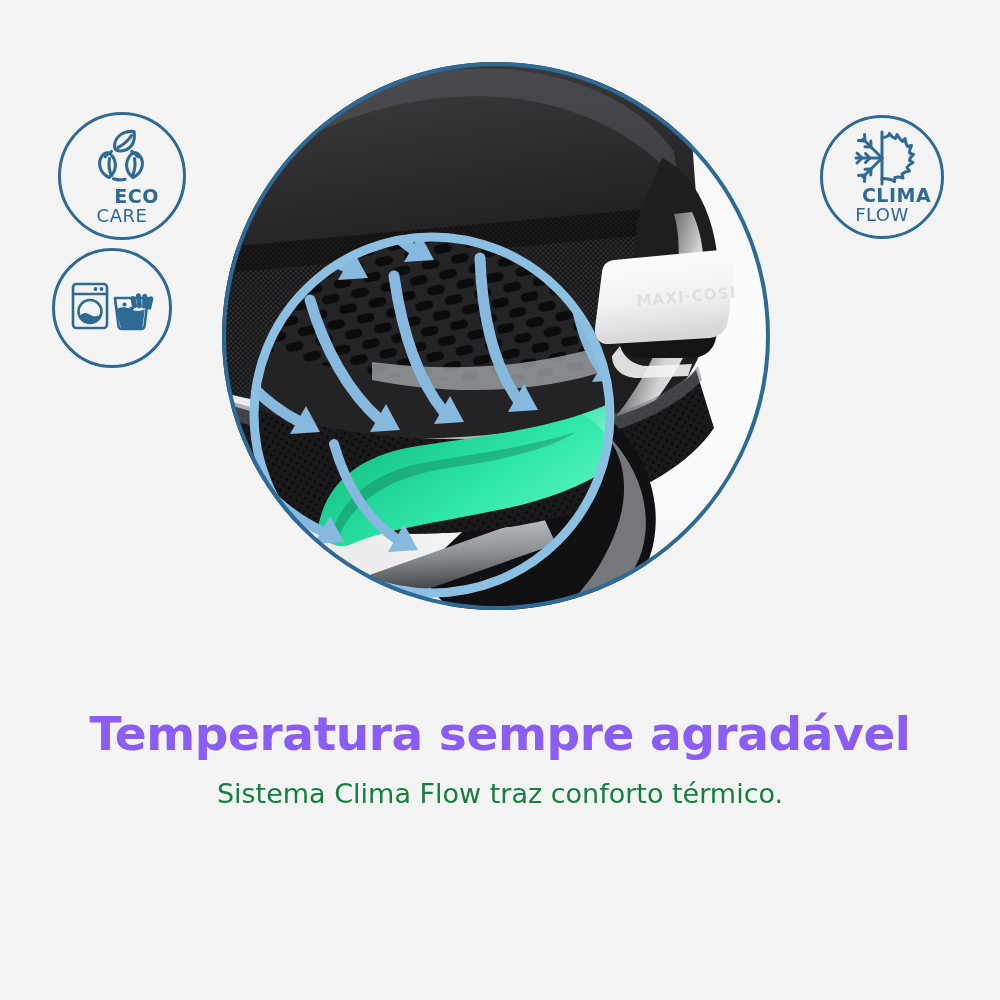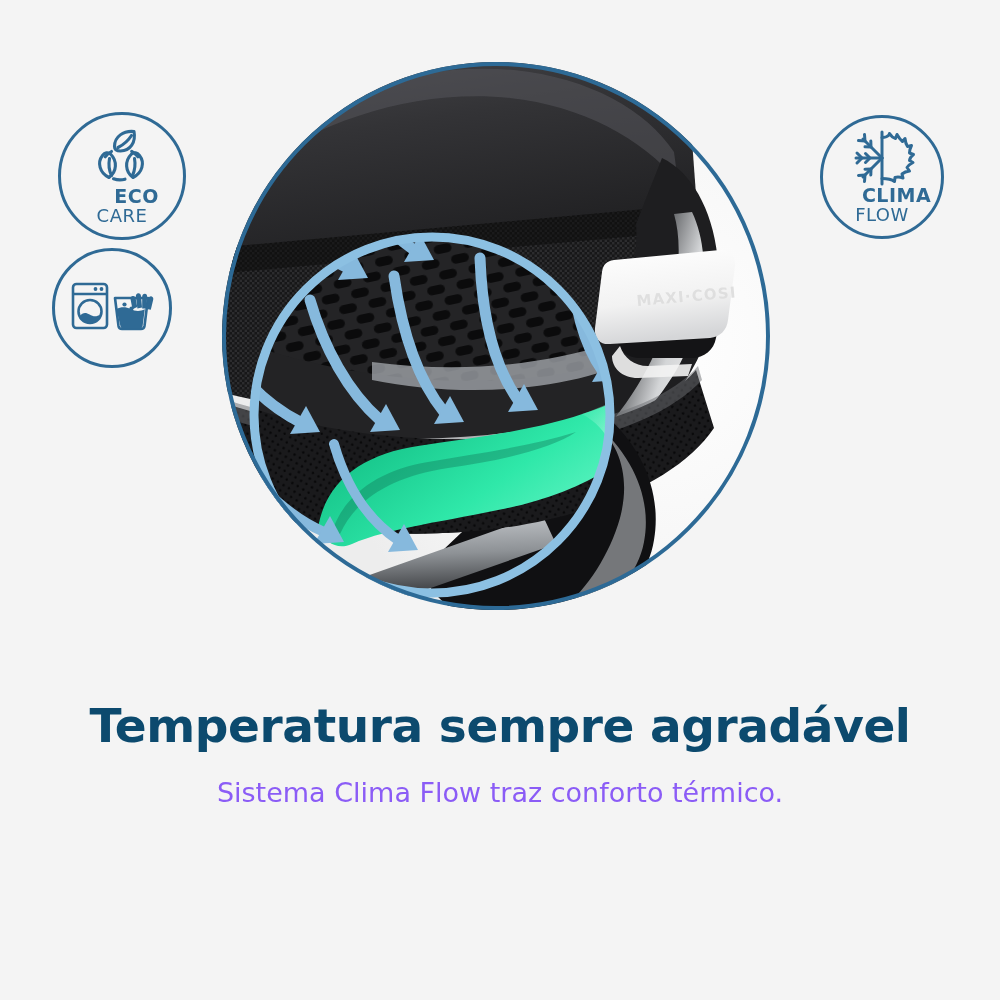--- a/index.html
+++ b/index.html
@@ -86,33 +86,33 @@
 
   
   #text-block {
     position: absolute;
     left: 0;
     top: 700px;
     width: 1000px;
     text-align: center;
   }
   #headline {
-    margin: 0;
+    margin: 8px;
     font-size: 47px;
     font-weight: bold;
-    color: #0c4a6e;
+    color: #8b5cf6;
     letter-spacing: -0.4px;
     line-height: 1.1;
     font-family: "DejaVu Sans", "Liberation Sans", sans-serif;
   }
   #subhead {
-    margin: 22px 0 0 0;
+    margin: 15px 0 0 0;
     font-size: 27px;
     font-weight: normal;
-    color: #8b5cf6;
+    color: #15803d;
     line-height: 1.38;
   }
   #subhead span { display: block; }
 </style>
 </head>
 <body>
 
 <div id="stage">
 
   <div class="badge" id="badge-eco">

